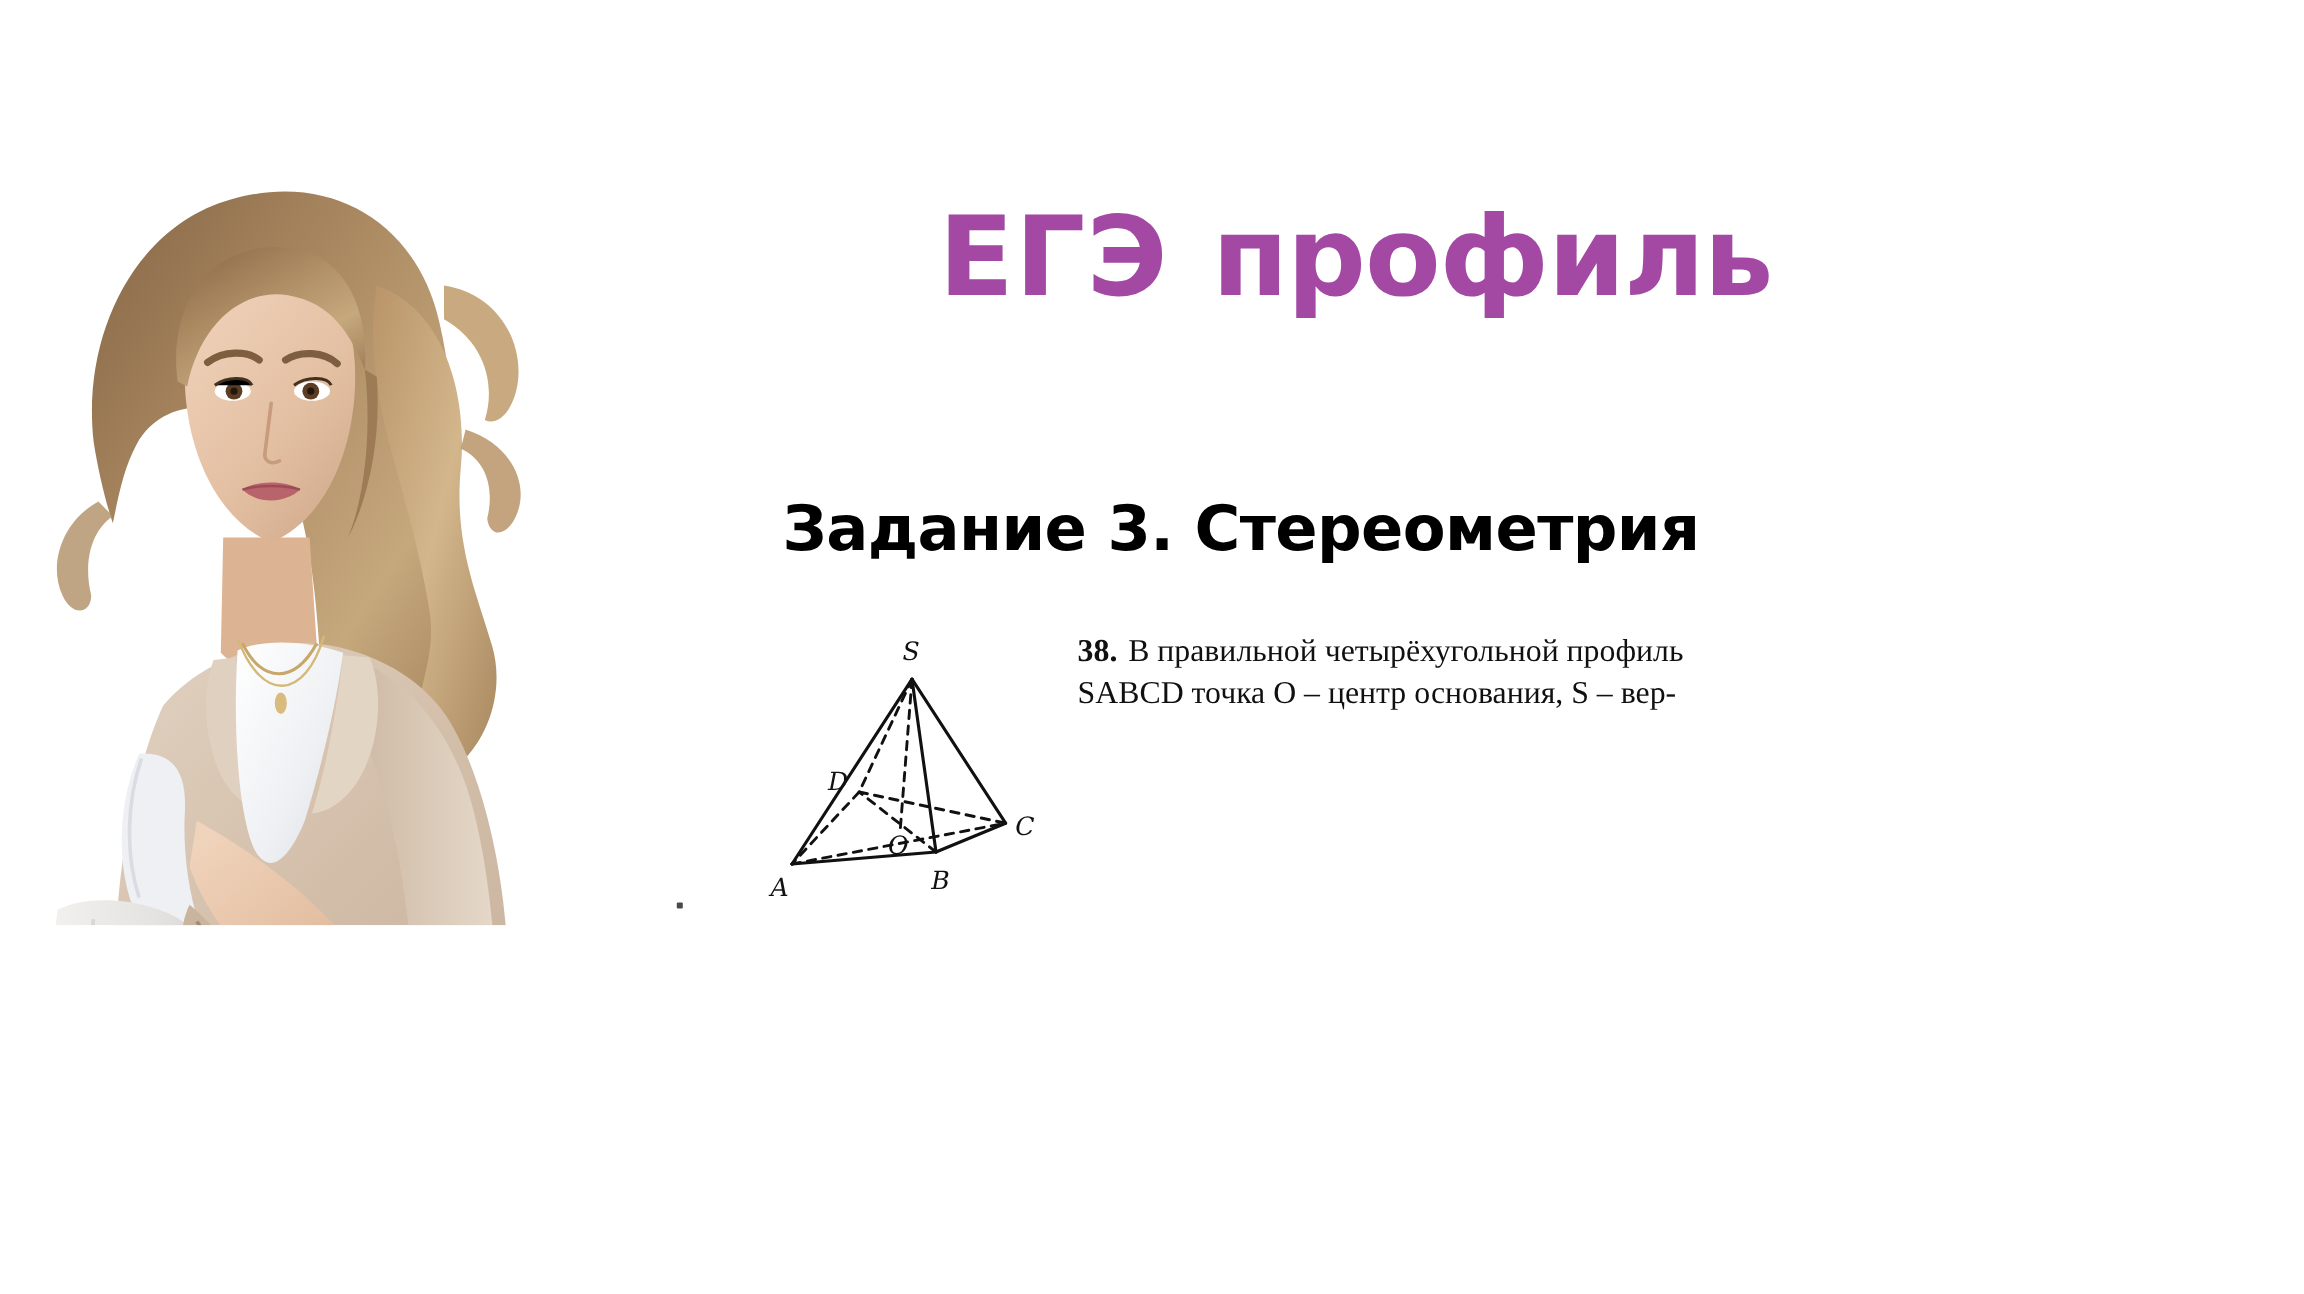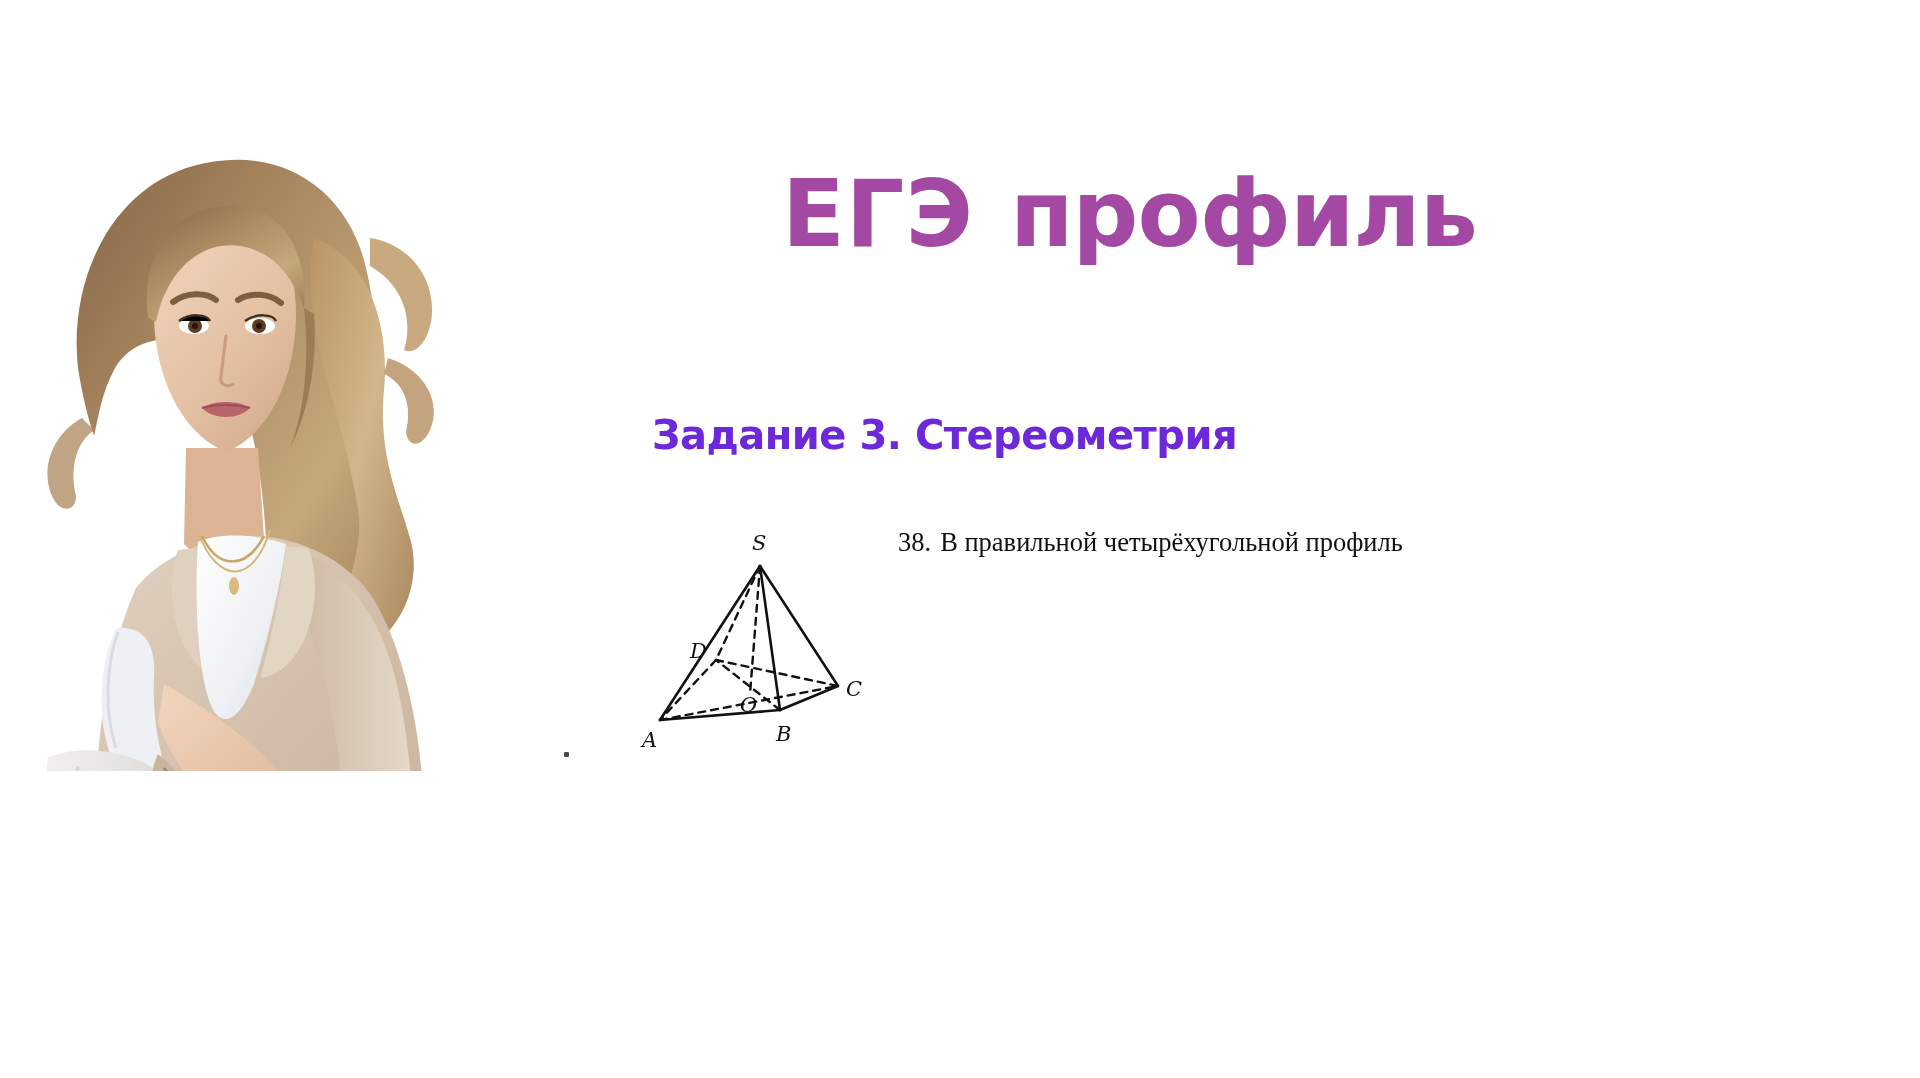--- a/index.html
+++ b/index.html
@@ -50,25 +50,25 @@
     margin-left: 36px;
     letter-spacing: -1px;
   }
 
   .task-title {
     position: absolute;
     left: 652px;
     top: 414px;
     font-family: "DejaVu Sans", sans-serif;
     font-weight: 700;
-    font-size: 40px;
+    font-size: 52px;
     line-height: 1.05;
     letter-spacing: -0.5px;
     white-space: nowrap;
-    color: #6d28d9;
+    color: #000000;
   }
 
   
   .figure-box {
     position: absolute;
     left: 640px;
     top: 518px;
     width: 270px;
     height: 280px;
   }
@@ -81,21 +81,21 @@
     top: 525px;
     width: 530px;
     font-family: "Liberation Serif", serif;
     font-size: 26.5px;
     line-height: 35px;
     color: #101010;
     text-align: left;
   }
   .problem .pnum {
     font-family: "Liberation Serif", serif;
-    font-weight: 400;
+    font-weight: 700;
     margin-right: 9px;
   }
   .problem .pline { display: block; white-space: nowrap; }
 
   
   .speck {
     position: absolute;
     left: 564px;
     top: 752px;
     width: 5px;
@@ -269,17 +269,18 @@
         <text x="136" y="223">B</text>
         <text x="206" y="178">C</text>
         <text x="50" y="140">D</text>
         <text x="100" y="194">O</text>
       </g>
     </svg>
   </div>
 
   <div class="problem">
     <span class="pline"><span class="pnum">38.</span><span>В правильной четырёхугольной профиль</span></span>
+    <span class="pline">SABCD точка O – центр основания, S – вер-</span>
   </div>
 
   <div class="speck"></div>
 
 </div>
 
 </body></html>

